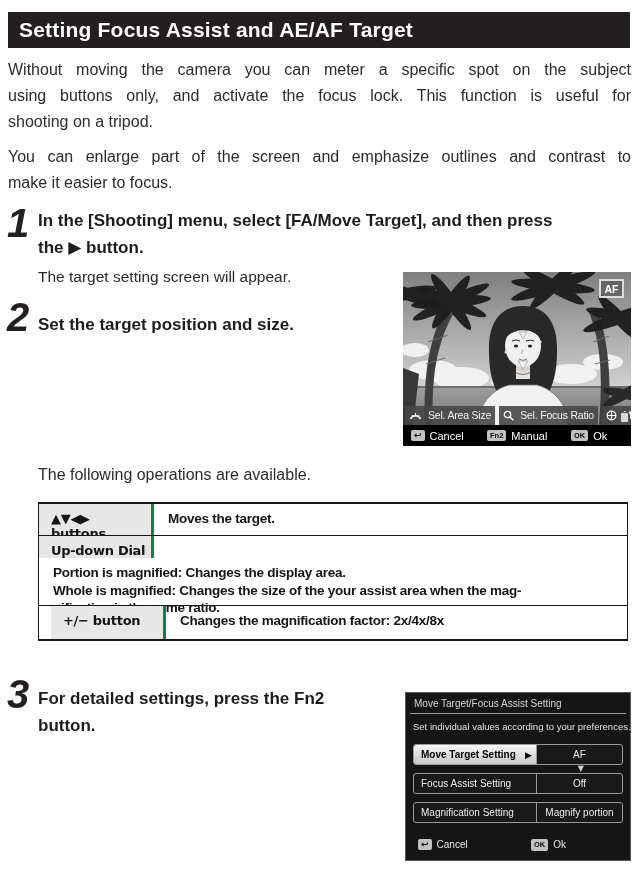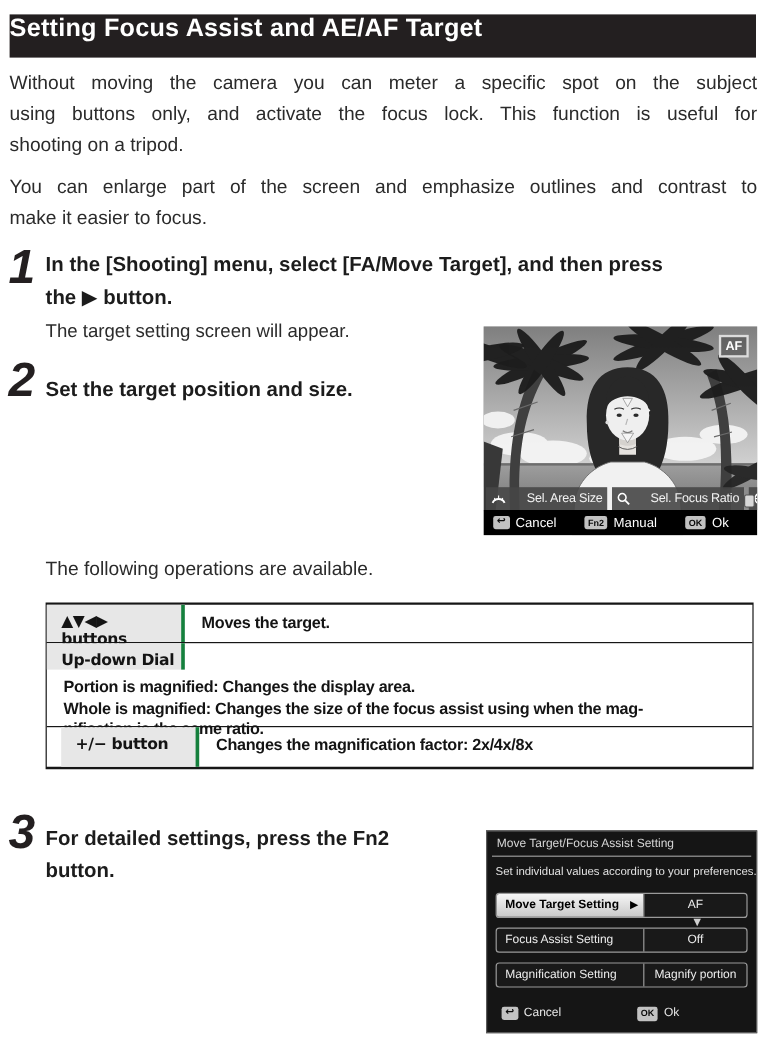--- a/index.html
+++ b/index.html
@@ -3,21 +3,21 @@
 <meta charset="utf-8">
 <style>
   * { margin:0; padding:0; box-sizing:border-box; }
   html,body { background:#ffffff; }
   #page {
     position:relative; width:634px; height:872px; background:#fff;
     font-family:"Liberation Sans","DejaVu Sans",sans-serif; color:#262626; overflow:hidden;
   }
   
   .header-bar { position:absolute; left:8px; top:12px; width:622px; height:36px;
-    background:#231f20; display:flex; }
+    background:#231f20; display:flex; align-items:center; padding-left:11px; }
   .header-title { color:#fff; font-weight:bold; font-size:21px; letter-spacing:.2px; }
   
   .para { position:absolute; left:8px; width:623px; font-size:16px; line-height:26px; color:#2b2b2b; }
   #para1 { top:57px; } #para2 { top:144px; }
   .jline { text-align:justify; text-align-last:justify; }
   .jlast { text-align:left; }
   
   .step-num { position:absolute; left:7px; font-size:40px; font-weight:bold; font-style:italic;
     color:#231f20; line-height:1; }
   #step1-num { top:203px; } #step2-num { top:297px; } #step3-num { top:674px; }
@@ -40,21 +40,21 @@
   
   #liveview { position:absolute; left:403px; top:272px; width:228px; height:174px;
     background:#8d8d8d; overflow:hidden; }
   #liveview svg.art { position:absolute; left:0; top:0; }
   .af-badge { position:absolute; top:7px; right:7px; width:25px; height:19px;
     border:2px solid #dcdcdc; background:rgba(55,55,55,.45); color:#fff;
     font-size:10.5px; font-weight:bold; display:flex; align-items:center; justify-content:center; }
   .lv-overlay { position:absolute; left:0; right:0; bottom:21px; height:20px;
     display:flex; align-items:center; gap:4px; padding-left:2px; }
   .lv-seg { background:rgba(70,70,70,.9); color:#f2f2f2; height:19px; display:flex;
-    align-items:center; gap:17px; padding:0 4px; font-size:10.5px; white-space:nowrap;
+    align-items:center; gap:6px; padding:0 4px; font-size:10.5px; white-space:nowrap;
     letter-spacing:-0.2px; }
   .lv-ind { position:absolute; right:2px; bottom:23px; width:9px; height:11px;
     background:#d8d8d8; border-radius:2px; border:1px solid #555; }
   .lv-blackbar { position:absolute; left:0; right:0; bottom:0; height:21px; background:#000;
     color:#fff; font-size:11px; }
   .lv-group { position:absolute; top:50%; transform:translateY(-50%);
     display:flex; gap:5px; align-items:center; white-space:nowrap; }
   .lv-cancel { left:8px; } .lv-fn2 { left:84px; } .lv-ok { left:168px; }
   .badge { background:#c2c2c2; color:#0a0a0a; font-size:7.5px; font-weight:bold;
     padding:2px 3px; border-radius:2px; line-height:1; }
@@ -238,21 +238,21 @@
     <div class="ops-row h1">
       <div class="ops-control">▲▼◀▶ buttons</div>
       <div class="ops-desc">
         <div>Moves the target.</div>
       </div>
     </div>
     <div class="ops-row h2">
       <div class="ops-control">Up-down Dial</div>
       <div class="ops-desc">
         <div>Portion is magnified: Changes the display area.</div>
-        <div>Whole is magnified: Changes the size of the focus assist using when the mag-</div>
+        <div>Whole is magnified: Changes the size of the your assist area when the mag-</div>
         <div>nification is the same ratio.</div>
       </div>
     </div>
     <div class="ops-row h3">
       <div class="ops-control">+/− button</div>
       <div class="ops-desc">
         <div>Changes the magnification factor: 2x/4x/8x</div>
       </div>
     </div>
   </div>

